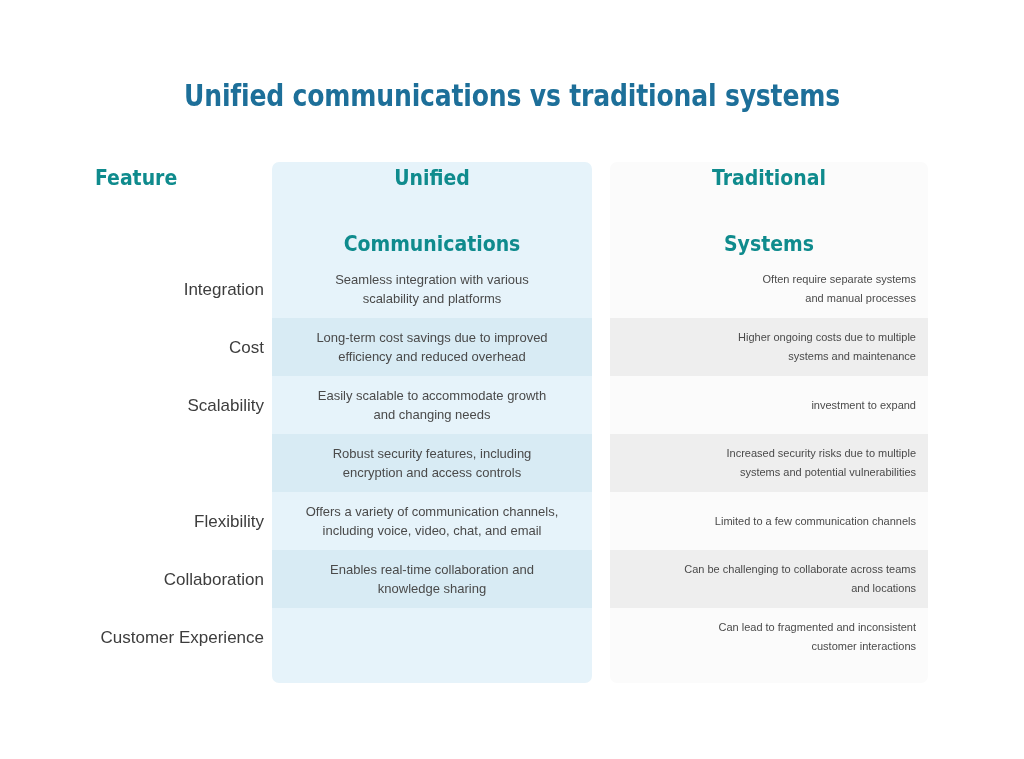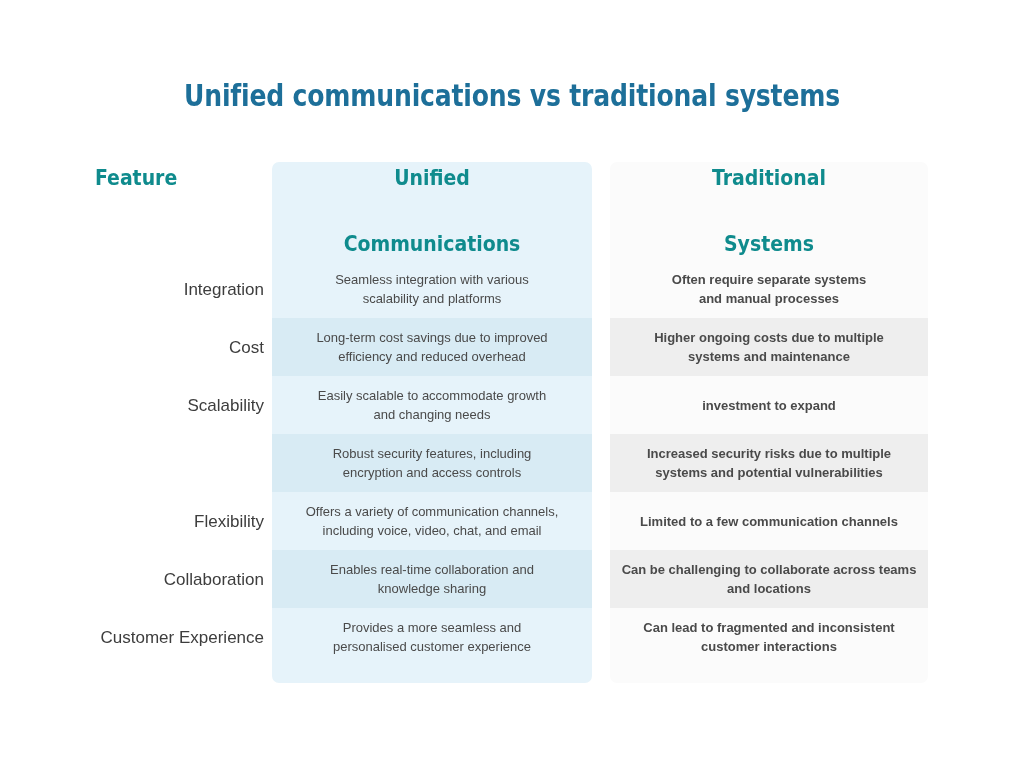--- a/index.html
+++ b/index.html
@@ -140,27 +140,26 @@
     align-items: center;
     text-align: center;
     padding: 0 12px;
     font-size: 13px;
     color: #4a4a4a;
     line-height: 19px;
   }
   .cell.trad {
     left: 516px;
     width: 318px;
-    align-items: center;
+    align-items: flex-end;
     text-align: center;
     padding: 0 12px;
-    font-size: 13px;
+    font-size: 11px;
     color: #4a4a4a;
     line-height: 19px;
-    font-weight: bold;
   }
   .cell .line { display: block; white-space: nowrap; }
 </style>
 </head>
 <body>
 
 <div class="canvas">
 
   <div class="chart-title">Unified communications vs traditional systems</div>
 
@@ -262,24 +261,20 @@
           </div>
           <div class="cell trad">
             <span class="line">Can be challenging to collaborate across teams</span>
             <span class="line">and locations</span>
           </div>
         </div>
         <div class="row" style="top: 446px; height: 58px;">
           <div class="cell feature">
             <span class="line">Customer Experience</span>
           </div>
-          <div class="cell uc">
-            <span class="line">Provides a more seamless and</span>
-            <span class="line">personalised customer experience</span>
-          </div>
           <div class="cell trad">
             <span class="line">Can lead to fragmented and inconsistent</span>
             <span class="line">customer interactions</span>
           </div>
         </div>
       </div>
   </div>
 </div>
 
 </body></html>

